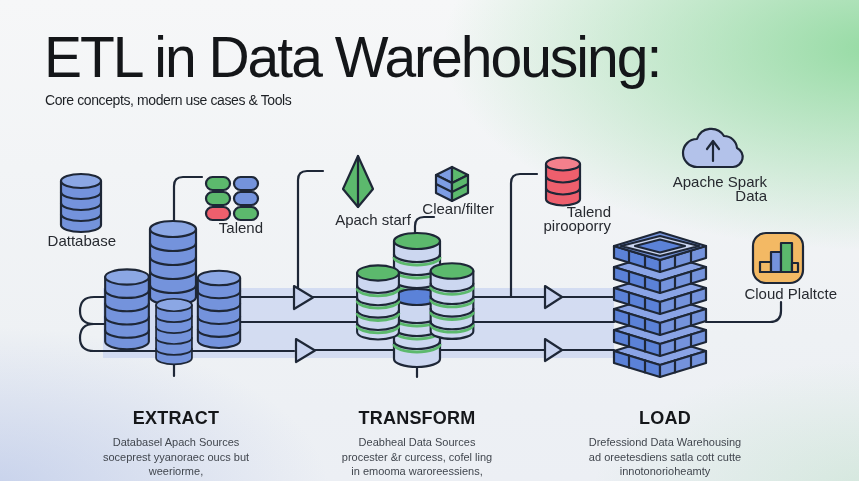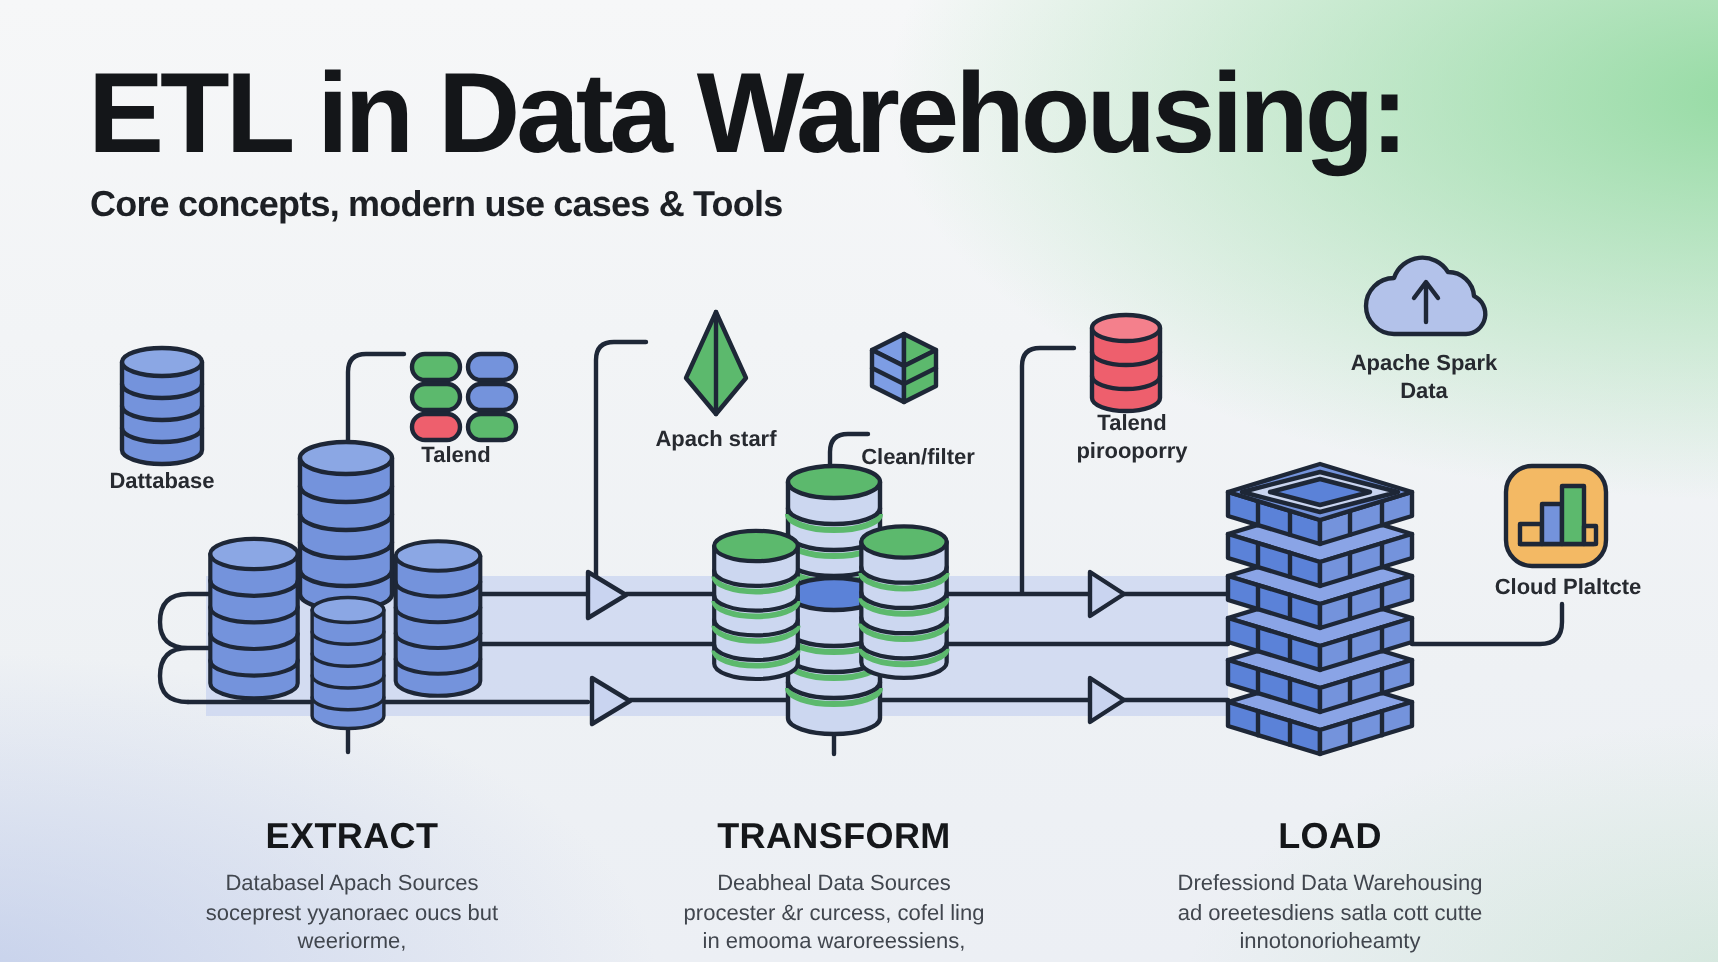--- a/index.html
+++ b/index.html
@@ -8,30 +8,30 @@
     position:relative;width:859px;height:481px;overflow:hidden;
     background:
       radial-gradient(90% 75% at 102% 10%, rgba(140,216,155,.9), rgba(140,216,155,0) 56%),
       radial-gradient(65% 55% at -2% 102%, rgba(168,185,228,.55), rgba(168,185,228,0) 62%),
       radial-gradient(55% 45% at 102% 102%, rgba(150,212,162,.28), rgba(150,212,162,0) 60%),
       linear-gradient(180deg,#f6f7f8 0%,#eef1f4 70%,#eceff4 100%);
   }
   .abs{position:absolute;}
   #title{
     left:44px;top:24px;width:760px;
-    font-size:57px;font-weight:bold;letter-spacing:-2px;
+    font-size:57px;font-weight:normal;letter-spacing:-2px;
     color:var(--text_dark);white-space:nowrap;
   }
   #subtitle{
     left:45px;top:92px;width:600px;
-    font-size:18px;font-weight:bold;letter-spacing:-0.4px;
+    font-size:14px;font-weight:normal;letter-spacing:-0.4px;
     color:#1d2025;
   }
   .lbl{
-    font-size:11px;color:#272a30;text-align:center;line-height:14px;font-weight:bold;
+    font-size:15px;color:#272a30;text-align:right;line-height:14px;
   }
   .stage{top:376px;text-align:center;margin-top:32px;}
   .stage h3{
     margin:0 0 6px 0;font-size:18px;font-weight:bold;color:#15171a;letter-spacing:.2px;
   }
   .stage .dline{
     font-size:11px;line-height:14.5px;color:#41464e;
   }
   svg{position:absolute;left:0;top:0;}
   .st{stroke:var(--outline);stroke-width:2.2;stroke-linejoin:round;stroke-linecap:round;}
@@ -195,21 +195,21 @@
       <rect class="f-orange" x="792" y="263" width="6" height="9"></rect>
     </g>
   </svg>
 
   <div class="abs" id="title">ETL in Data Warehousing:</div>
   <div class="abs" id="subtitle">Core concepts, modern use cases &amp; Tools</div>
 
   <div class="abs lbl" style="left:46px;top:234px;width:70px;">Dattabase</div>
   <div class="abs lbl" style="left:193px;top:221px;width:70px;">Talend</div>
   <div class="abs lbl" style="left:305px;top:213px;width:106px;">Apach starf</div>
-  <div class="abs lbl" style="left:412px;top:202px;width:94px;margin-top:20px;">Clean/filter</div>
+  <div class="abs lbl" style="left:400px;top:202px;width:94px;">Clean/filter</div>
   <div class="abs lbl" style="left:521px;top:205px;width:90px;">
     <div>Talend</div>
     <div>pirooporry</div>
   </div>
   <div class="abs lbl" style="left:657px;top:175px;width:110px;">
     <div>Apache Spark</div>
     <div>Data</div>
   </div>
   <div class="abs lbl" style="left:731px;top:287px;width:106px;">Cloud Plaltcte</div>
 

